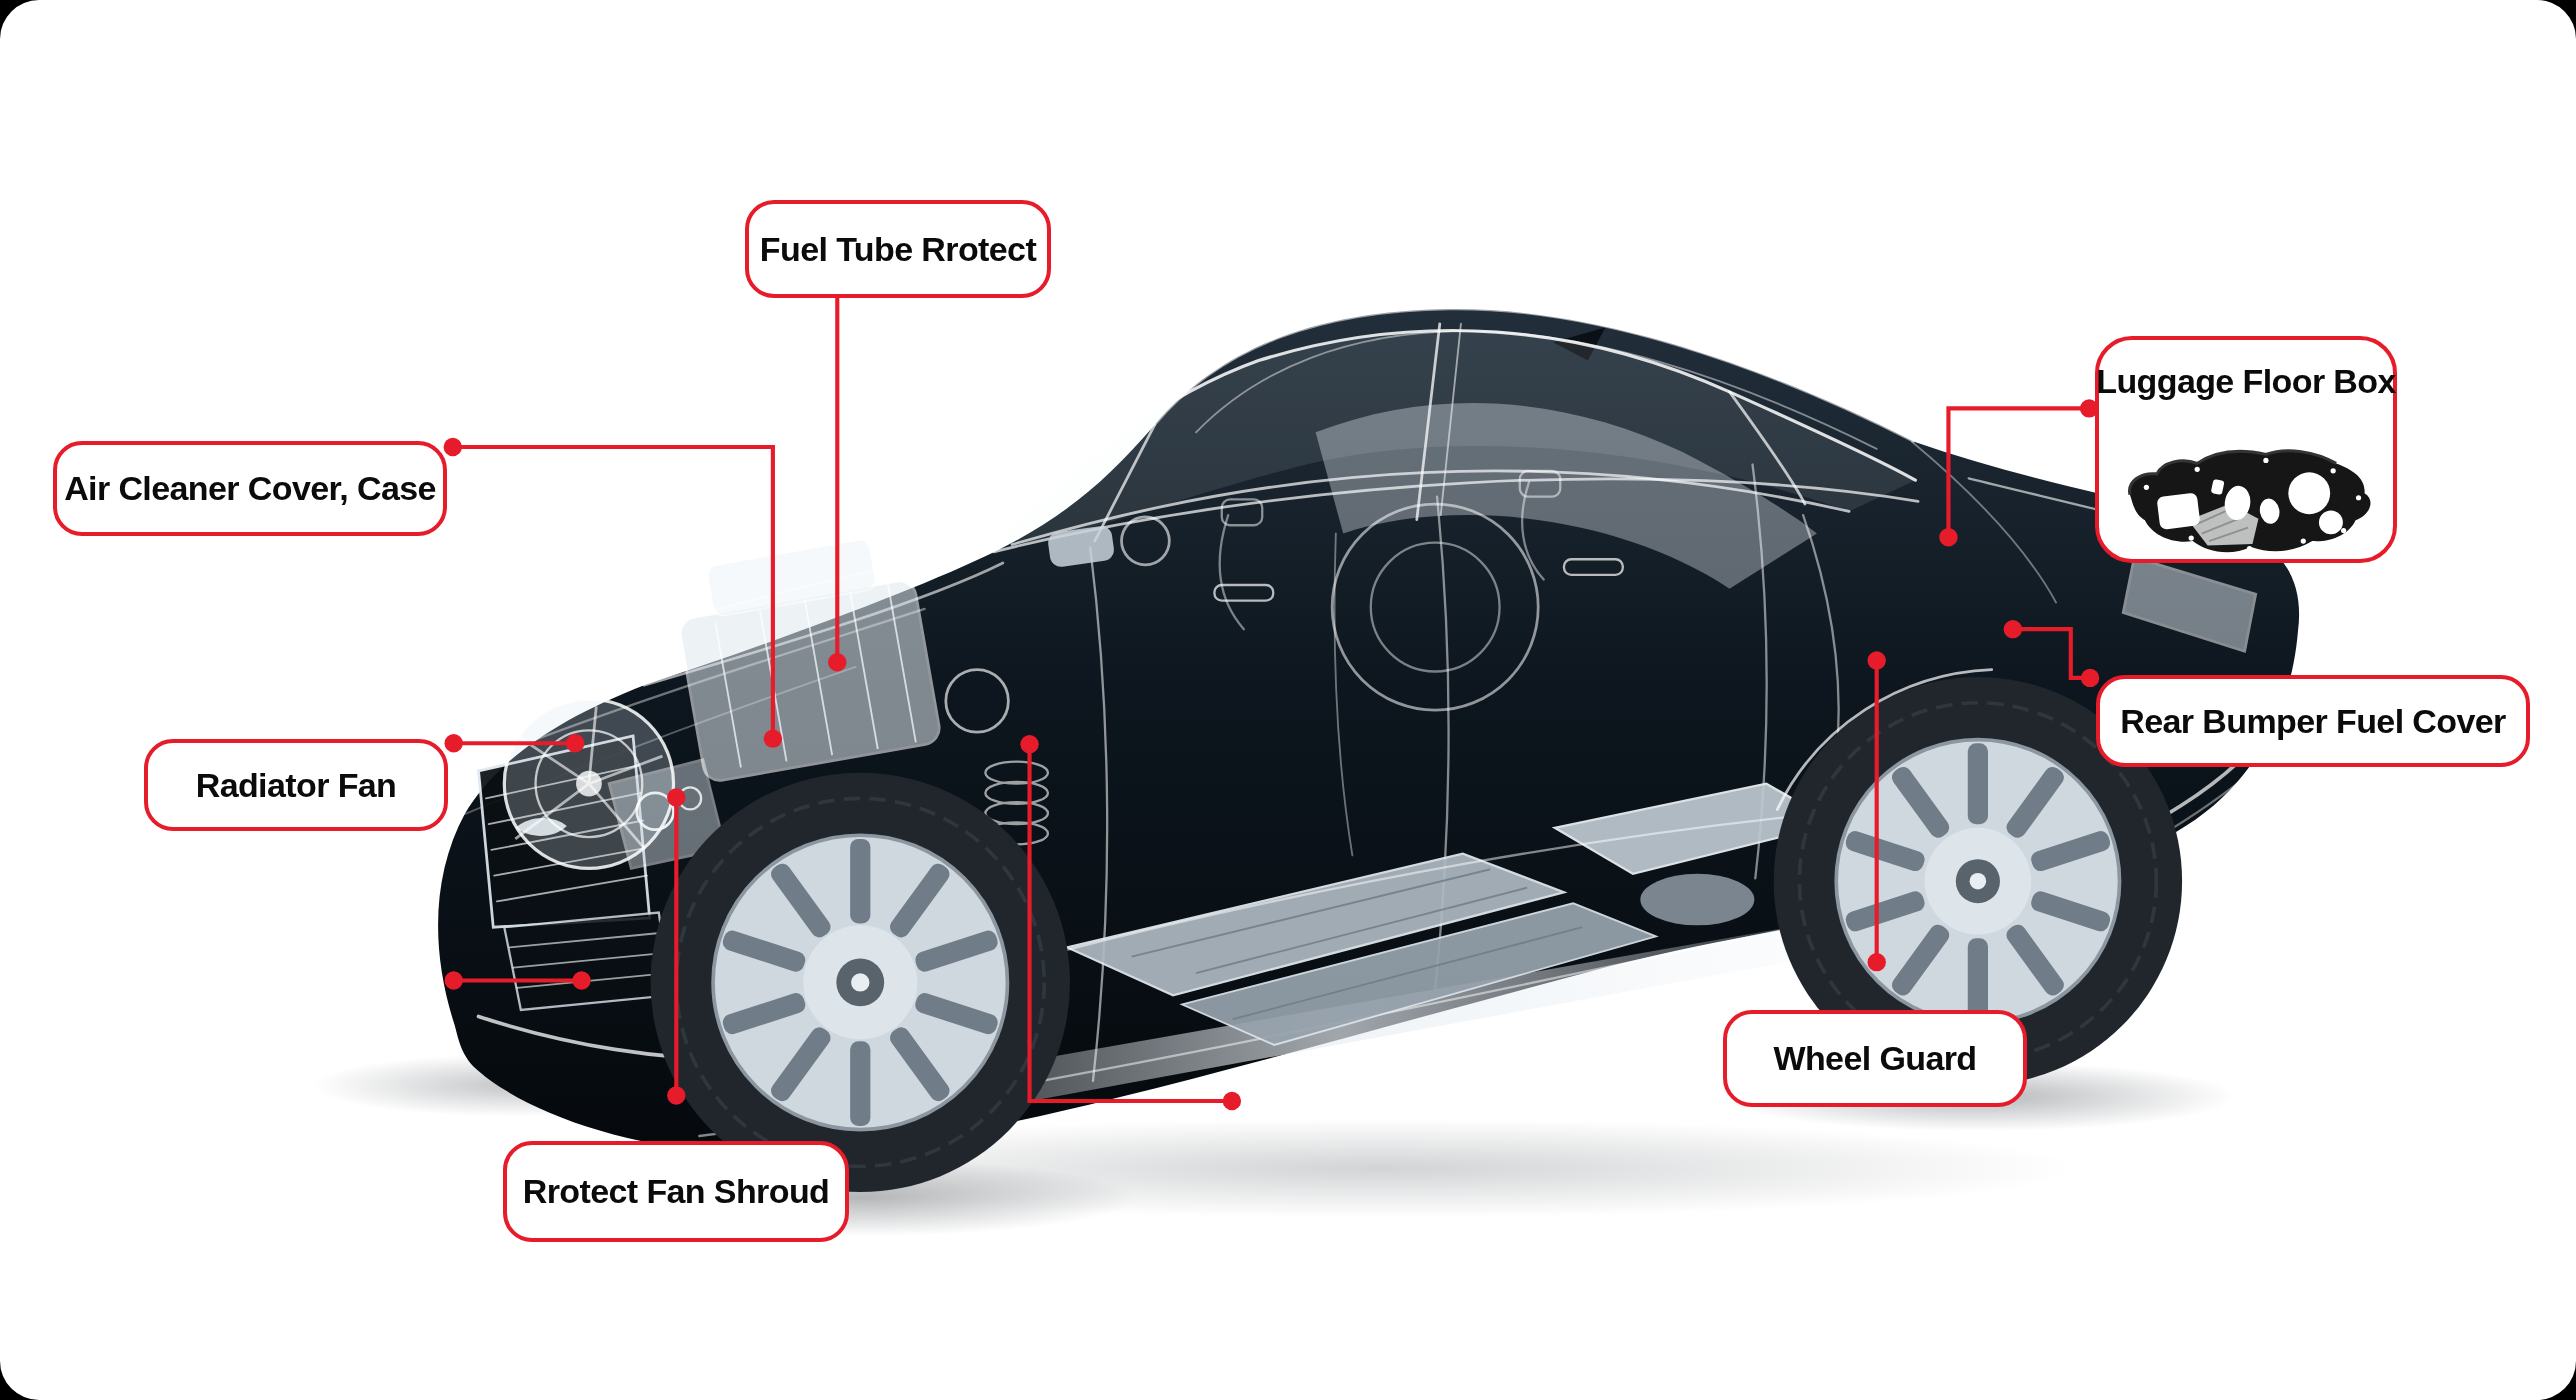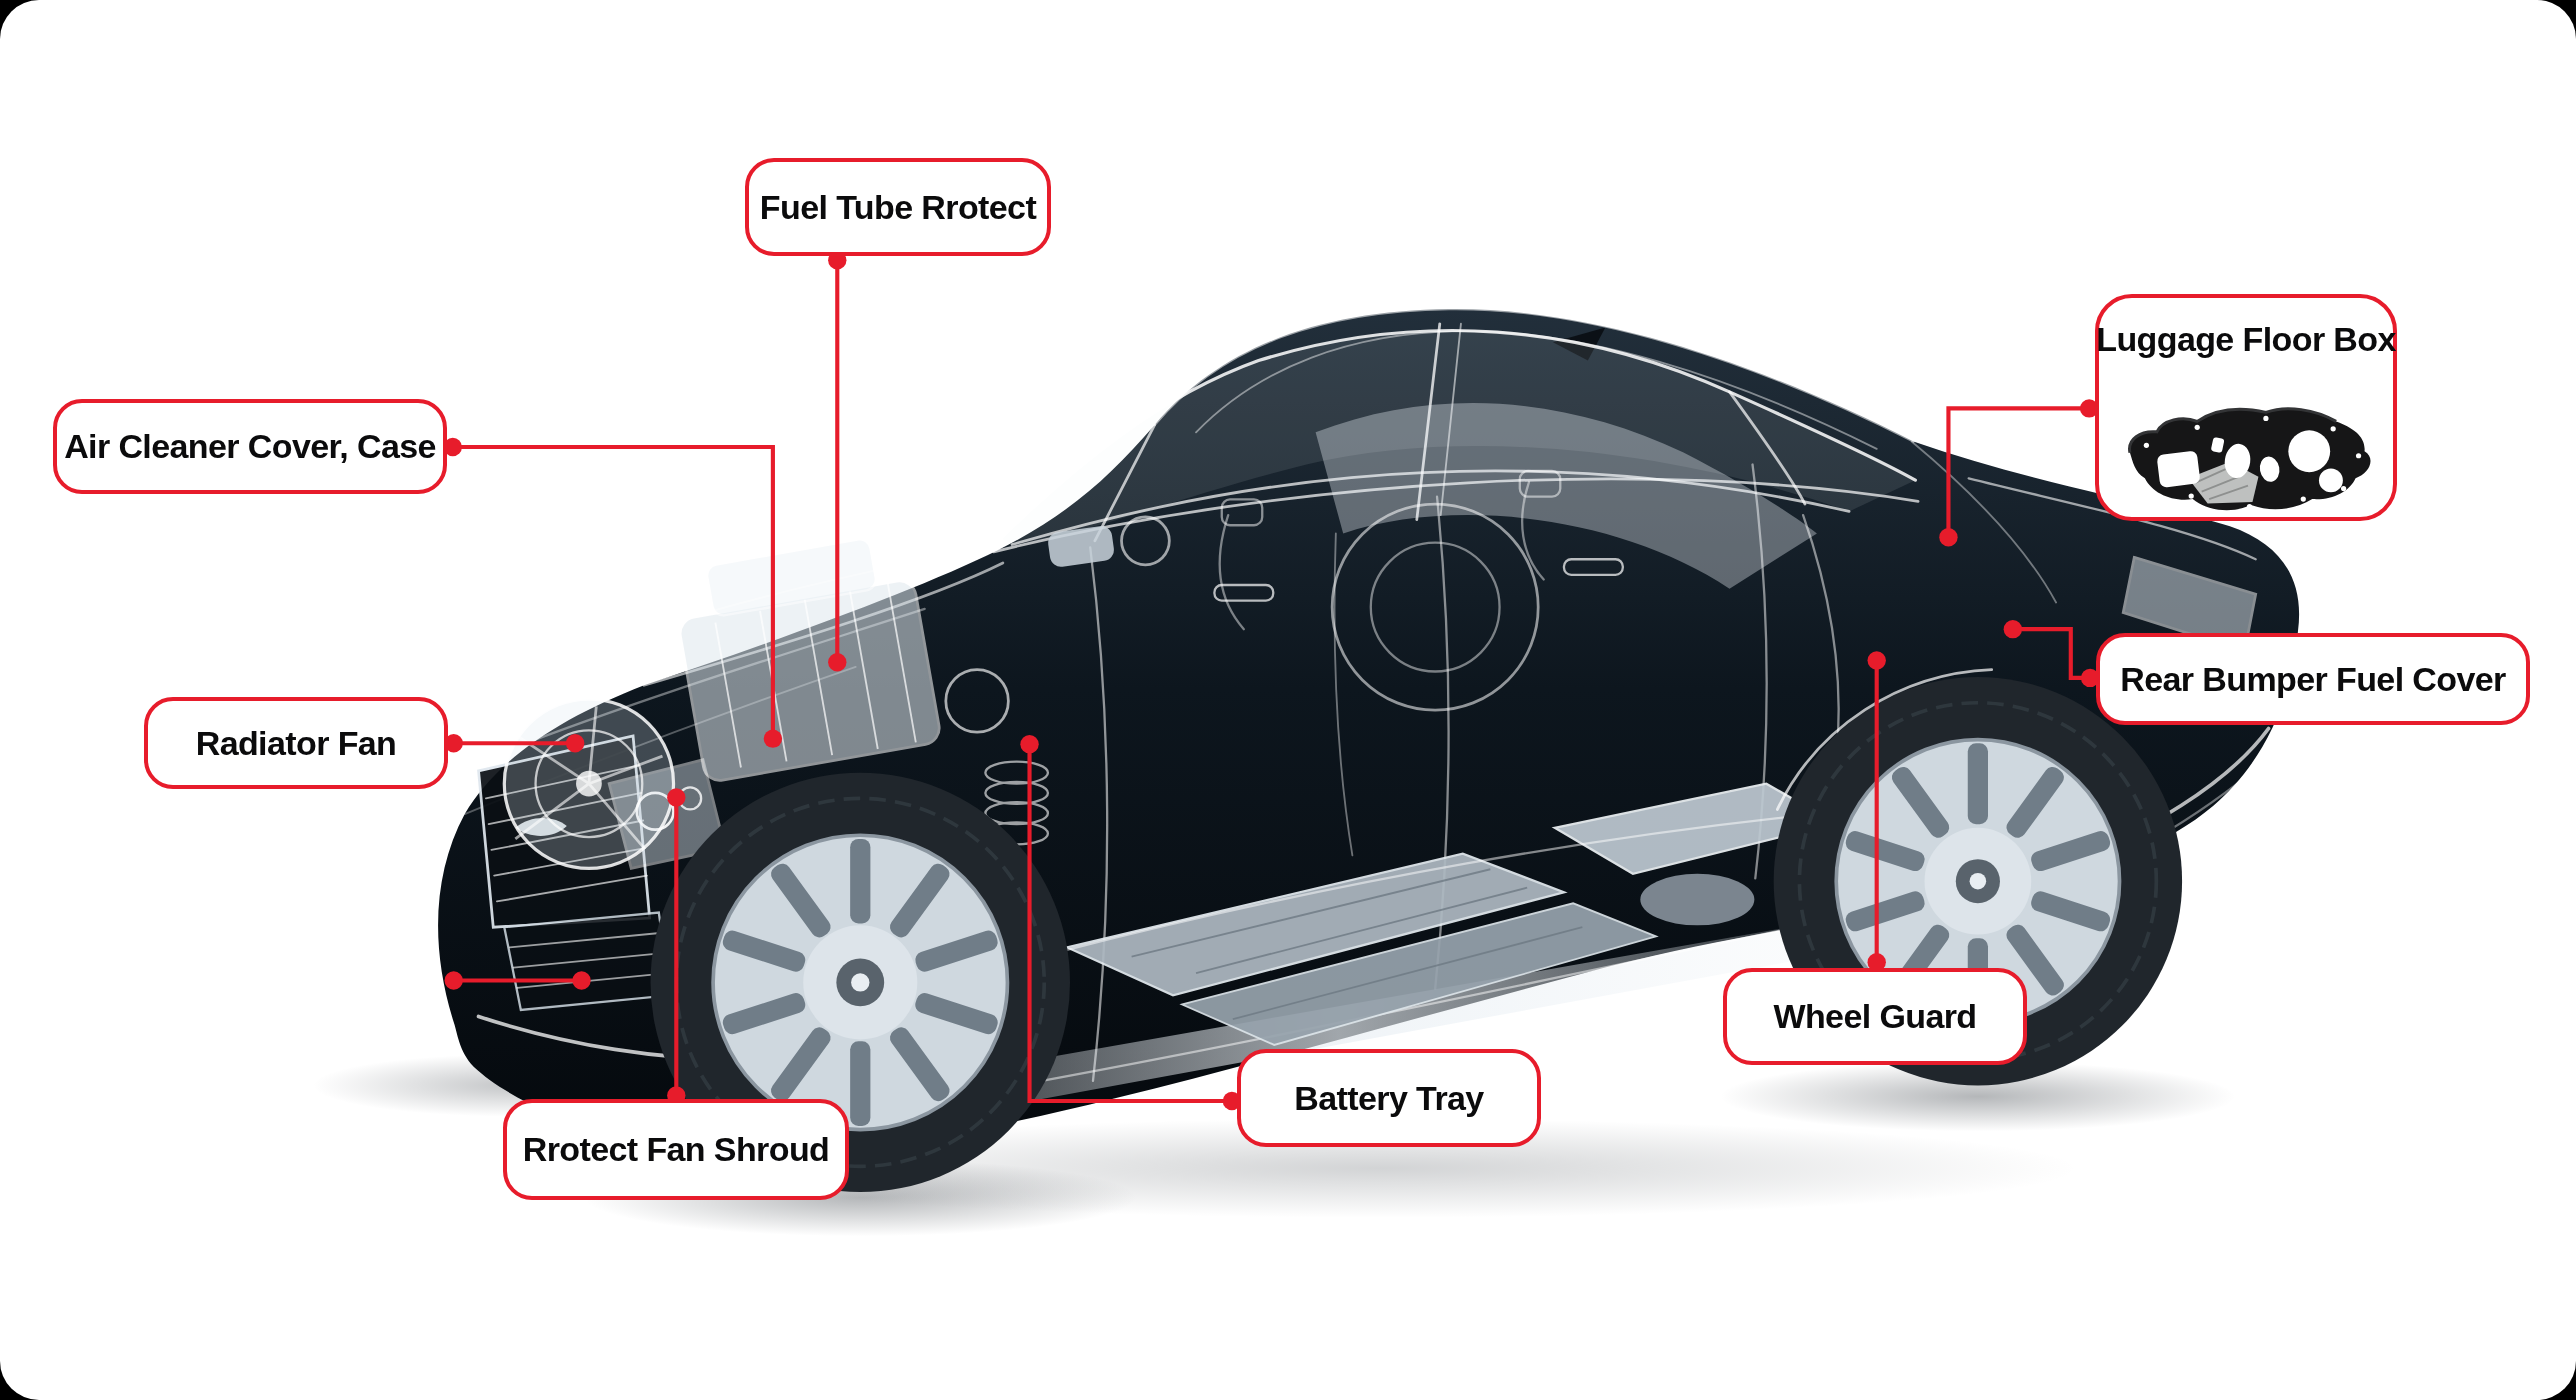--- a/index.html
+++ b/index.html
@@ -16,20 +16,21 @@
 
   .callout{
     position:absolute;
     background:var(--card-bg);
     border:4.6px solid var(--accent);
     border-radius:29px;
     display:flex;align-items:center;justify-content:center;
     font-weight:700;font-size:34px;color:var(--label-fg);
     letter-spacing:-0.6px;white-space:nowrap;
     z-index:3;
+    margin-top:42px;
   }
   .callout.with-part{
     flex-direction:column;justify-content:space-between;
     padding-top:22px;gap:9.2px;border-radius:37px;
   }
   .callout .part-img{display:block}
 
   .leader{stroke:var(--accent);stroke-width:4.5;fill:none;stroke-linejoin:miter;stroke-linecap:butt}
   .dot{fill:var(--accent)}
 
@@ -334,23 +335,20 @@
 
     <div class="callout" style="left:53px;top:399px;width:394px;height:95px">
       <span>Air Cleaner Cover, Case</span>
     </div>
 
 
     <div class="callout" style="left:503px;top:1099px;width:346px;height:101px">
       <span>Rrotect Fan Shroud</span>
     </div>
 
-    <div class="callout" style="left:1237px;top:1049px;width:304px;height:98px">
-      <span>Battery Tray</span>
-    </div>
 
     <div class="callout" style="left:1723px;top:968px;width:304px;height:97px">
       <span>Wheel Guard</span>
     </div>
 
     <div class="callout" style="left:2096px;top:633px;width:434px;height:92px">
       <span>Rear Bumper Fuel Cover</span>
     </div>
 
     <div class="callout with-part" style="left:2095px;top:294px;width:302px;height:227px">

